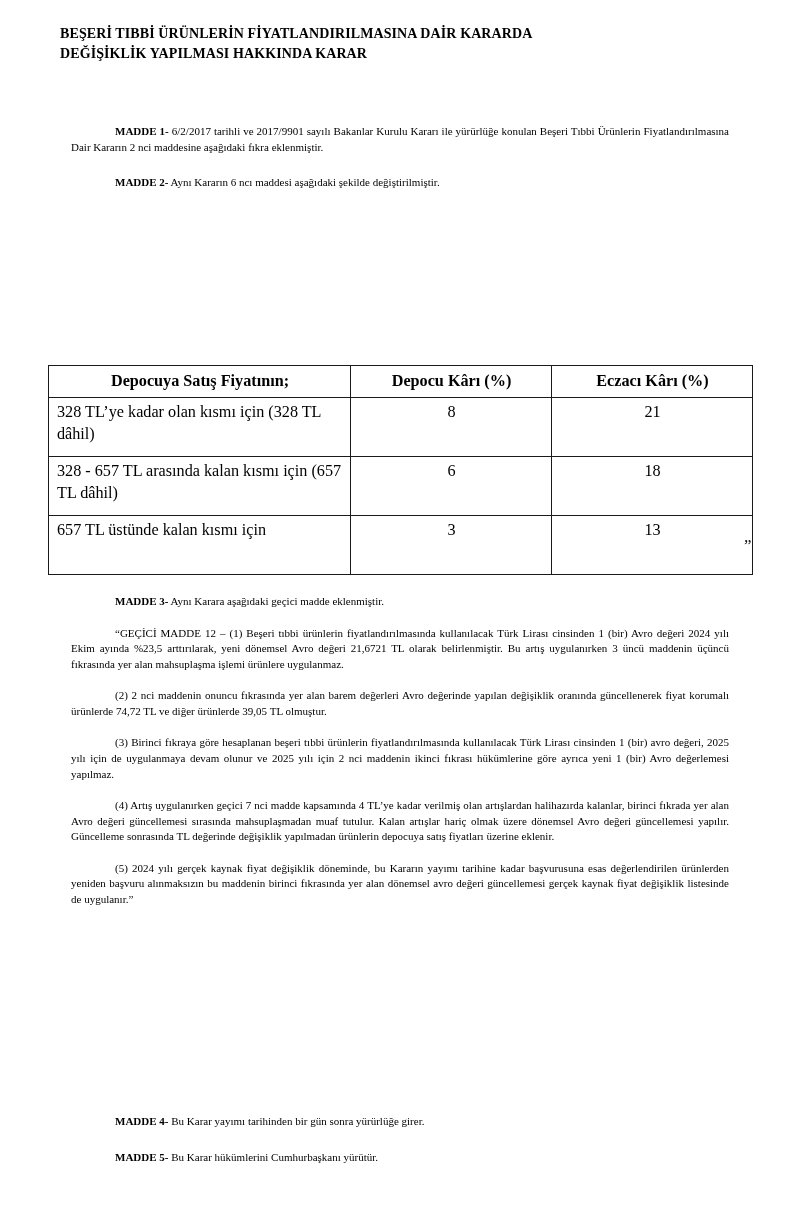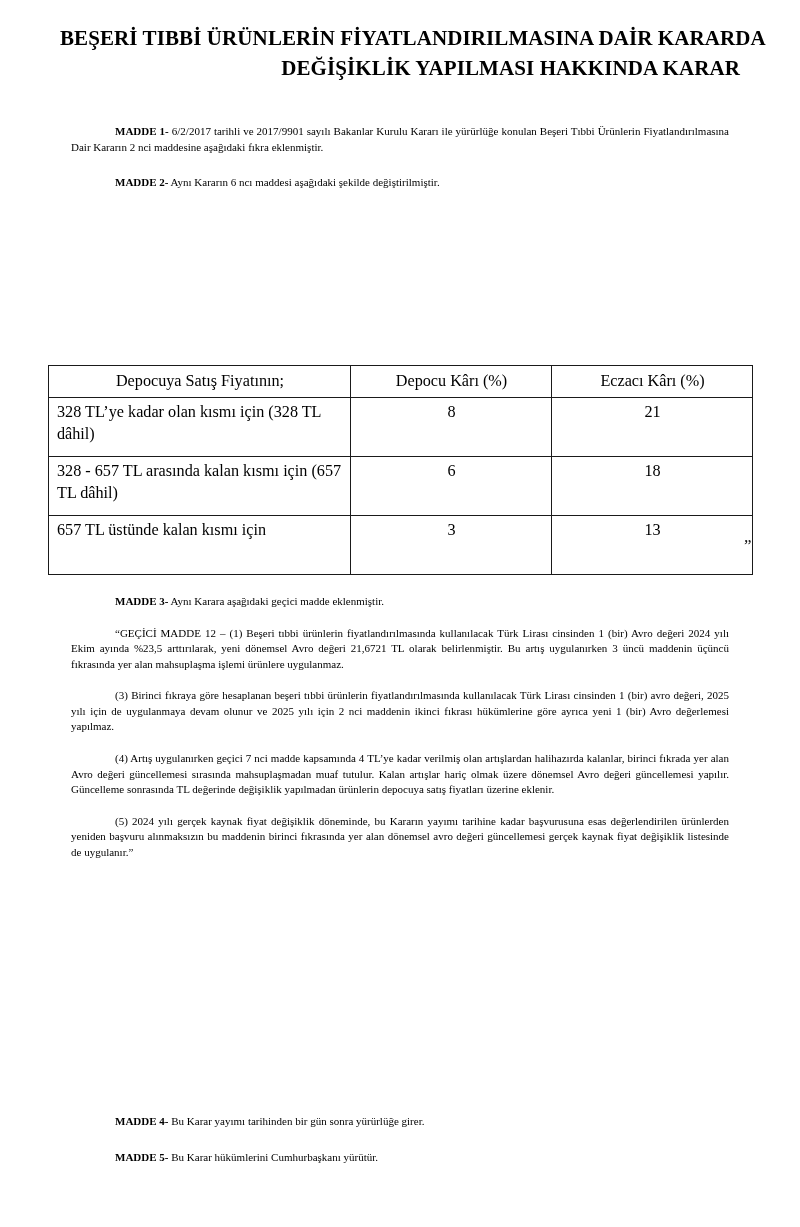--- a/index.html
+++ b/index.html
@@ -23,23 +23,23 @@
     box-sizing: border-box;
     padding: 0;
   }
 
   
   .doc-title {
     position: absolute;
     left: 60px;
     top: 24px;
     width: 680px;
-    text-align: right;
+    text-align: left;
     font-weight: bold;
-    font-size: 21px;
+    font-size: 14px;
     line-height: 1.42;
     letter-spacing: 0.1px;
   }
   .doc-title .line { display: block; white-space: nowrap; }
 
   
   .body-col {
     position: absolute;
     left: 55px;
     top: 108px;
@@ -71,21 +71,21 @@
     font-size: 16.2px;
     line-height: 1.4;
   }
   table.rates td, table.rates th {
     border: 1.4px solid #1a1a1a;
     padding: 3px 7px 3px 8px;
     vertical-align: top;
   }
   table.rates th {
     text-align: center;
-    font-weight: normal;
+    font-weight: bold;
     padding-top: 4px;
     padding-bottom: 4px;
     vertical-align: middle;
   }
   table.rates td.desc {
     text-align: left;
     height: 52px;
   }
   table.rates td.num {
     text-align: center;
@@ -170,20 +170,21 @@
     </table>
   </div>
 
   <span class="close-quote">”</span>
 
   <div class="body-col-2">
 
     <p class="para"><span class="lbl">MADDE 3-</span><span> Aynı Karara aşağıdaki geçici madde eklenmiştir.</span></p>
 
     <p class="para">“GEÇİCİ MADDE 12 – (1) Beşeri tıbbi ürünlerin fiyatlandırılmasında kullanılacak Türk Lirası cinsinden 1 (bir) Avro değeri 2024 yılı Ekim ayında %23,5 arttırılarak, yeni dönemsel Avro değeri 21,6721 TL olarak belirlenmiştir. Bu artış uygulanırken 3 üncü maddenin üçüncü fıkrasında yer alan mahsuplaşma işlemi ürünlere uygulanmaz.</p>
+    <p class="para">(2) 2 nci maddenin onuncu fıkrasında yer alan barem değerleri Avro değerinde yapılan değişiklik oranında güncellenerek fiyat korumalı ürünlerde 74,72 TL ve diğer ürünlerde 39,05 TL olmuştur.</p>
     <p class="para">(3) Birinci fıkraya göre hesaplanan beşeri tıbbi ürünlerin fiyatlandırılmasında kullanılacak Türk Lirası cinsinden 1 (bir) avro değeri, 2025 yılı için de uygulanmaya devam olunur ve 2025 yılı için 2 nci maddenin ikinci fıkrası hükümlerine göre ayrıca yeni 1 (bir) Avro değerlemesi yapılmaz.</p>
     <p class="para">(4) Artış uygulanırken geçici 7 nci madde kapsamında 4 TL’ye kadar verilmiş olan artışlardan halihazırda kalanlar, birinci fıkrada yer alan Avro değeri güncellemesi sırasında mahsuplaşmadan muaf tutulur. Kalan artışlar hariç olmak üzere dönemsel Avro değeri güncellemesi yapılır. Güncelleme sonrasında TL değerinde değişiklik yapılmadan ürünlerin depocuya satış fiyatları üzerine eklenir.</p>
     <p class="para">(5) 2024 yılı gerçek kaynak fiyat değişiklik döneminde, bu Kararın yayımı tarihine kadar başvurusuna esas değerlendirilen ürünlerden yeniden başvuru alınmaksızın bu maddenin birinci fıkrasında yer alan dönemsel avro değeri güncellemesi gerçek kaynak fiyat değişiklik listesinde de uygulanır.”</p>
   </div>
 
   <div class="body-col-3">
 
     <p class="para"><span class="lbl">MADDE 4-</span><span> Bu Karar yayımı tarihinden bir gün sonra yürürlüğe girer.</span></p>
 
     <p class="para gap-before-lg"><span class="lbl">MADDE 5-</span><span> Bu Karar hükümlerini Cumhurbaşkanı yürütür.</span></p>

